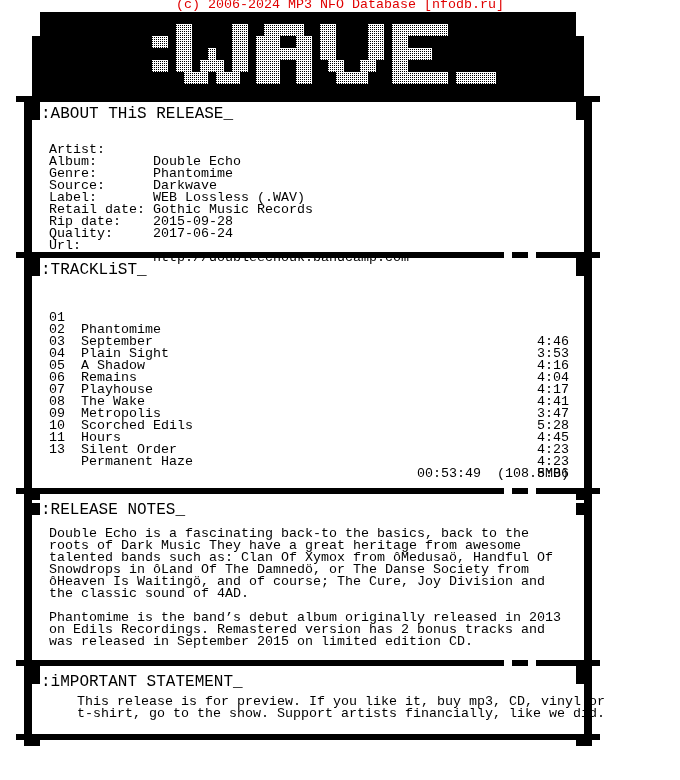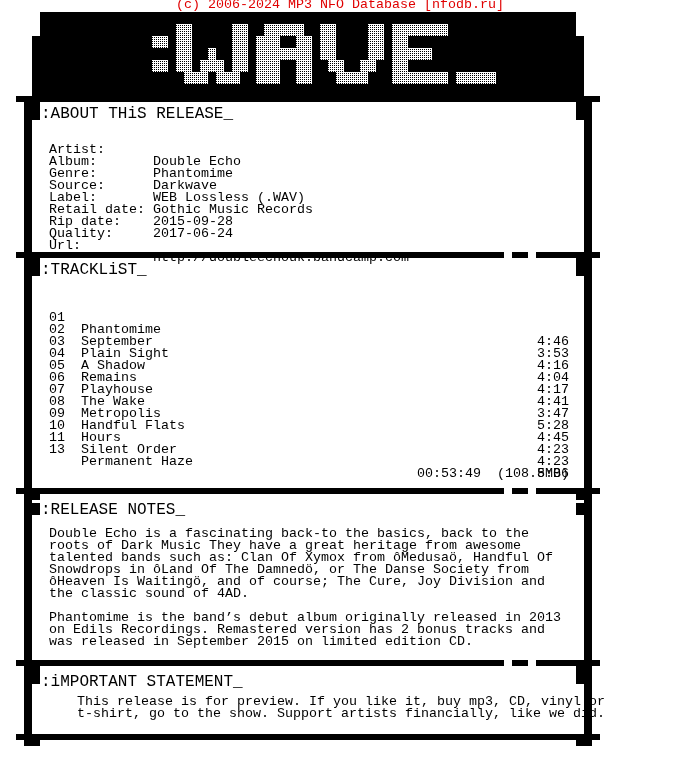--- a/index.html
+++ b/index.html
@@ -203,21 +203,21 @@
       <span class="ttl">The Wake</span>
       <span class="len">3:47</span>
     </div>
     <div class="row txt trk" style="position:relative;">
       <span class="num">08</span>
       <span class="ttl">Metropolis</span>
       <span class="len">5:28</span>
     </div>
     <div class="row txt trk" style="position:relative;">
       <span class="num">09</span>
-      <span class="ttl">Handful Flats</span>
+      <span class="ttl">Scorched Edils</span>
       <span class="len">4:45</span>
     </div>
     <div class="row txt trk" style="position:relative;">
       <span class="num">10</span>
       <span class="ttl">Hours</span>
       <span class="len">4:23</span>
     </div>
     <div class="row txt trk" style="position:relative;">
       <span class="num">11</span>
       <span class="ttl">Silent Order</span>

